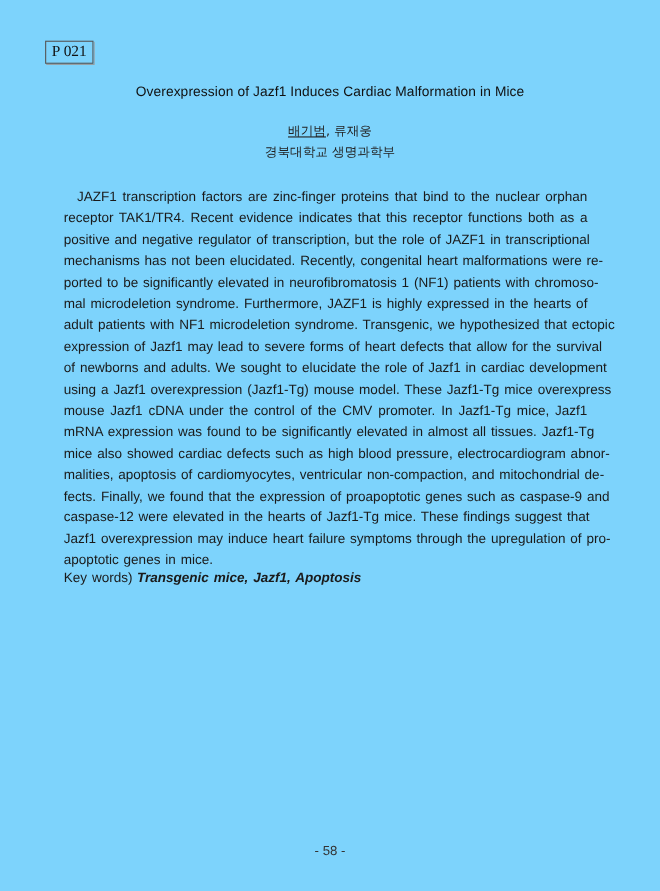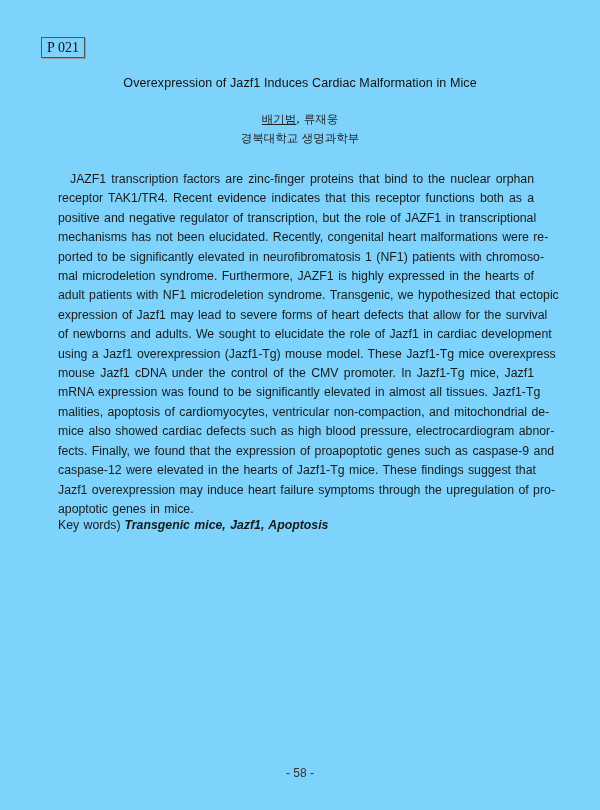--- a/index.html
+++ b/index.html
@@ -65,22 +65,22 @@
     <span class="line">positive and negative regulator of transcription, but the role of JAZF1 in transcriptional</span>
     <span class="line">mechanisms has not been elucidated. Recently, congenital heart malformations were re-</span>
     <span class="line">ported to be significantly elevated in neurofibromatosis 1 (NF1) patients with chromoso-</span>
     <span class="line">mal microdeletion syndrome. Furthermore, JAZF1 is highly expressed in the hearts of</span>
     <span class="line">adult patients with NF1 microdeletion syndrome. Transgenic, we hypothesized that ectopic</span>
     <span class="line">expression of Jazf1 may lead to severe forms of heart defects that allow for the survival</span>
     <span class="line">of newborns and adults. We sought to elucidate the role of Jazf1 in cardiac development</span>
     <span class="line">using a Jazf1 overexpression (Jazf1-Tg) mouse model. These Jazf1-Tg mice overexpress</span>
     <span class="line">mouse Jazf1 cDNA under the control of the CMV promoter. In Jazf1-Tg mice, Jazf1</span>
     <span class="line">mRNA expression was found to be significantly elevated in almost all tissues. Jazf1-Tg</span>
+    <span class="line">mice also showed cardiac defects such as high blood pressure, electrocardiogram abnor-</span>
     <span class="line">malities, apoptosis of cardiomyocytes, ventricular non-compaction, and mitochondrial de-</span>
-    <span class="line">mice also showed cardiac defects such as high blood pressure, electrocardiogram abnor-</span>
     <span class="line">fects. Finally, we found that the expression of proapoptotic genes such as caspase-9 and</span>
     <span class="line">caspase-12 were elevated in the hearts of Jazf1-Tg mice. These findings suggest that</span>
     <span class="line">Jazf1 overexpression may induce heart failure symptoms through the upregulation of pro-</span>
     <span class="line last">apoptotic genes in mice.</span>
   </div>
 
   <div class="keywords">
     <span>Key words)</span><span class="kw-values">Transgenic mice, Jazf1, Apoptosis</span>
   </div>
 

